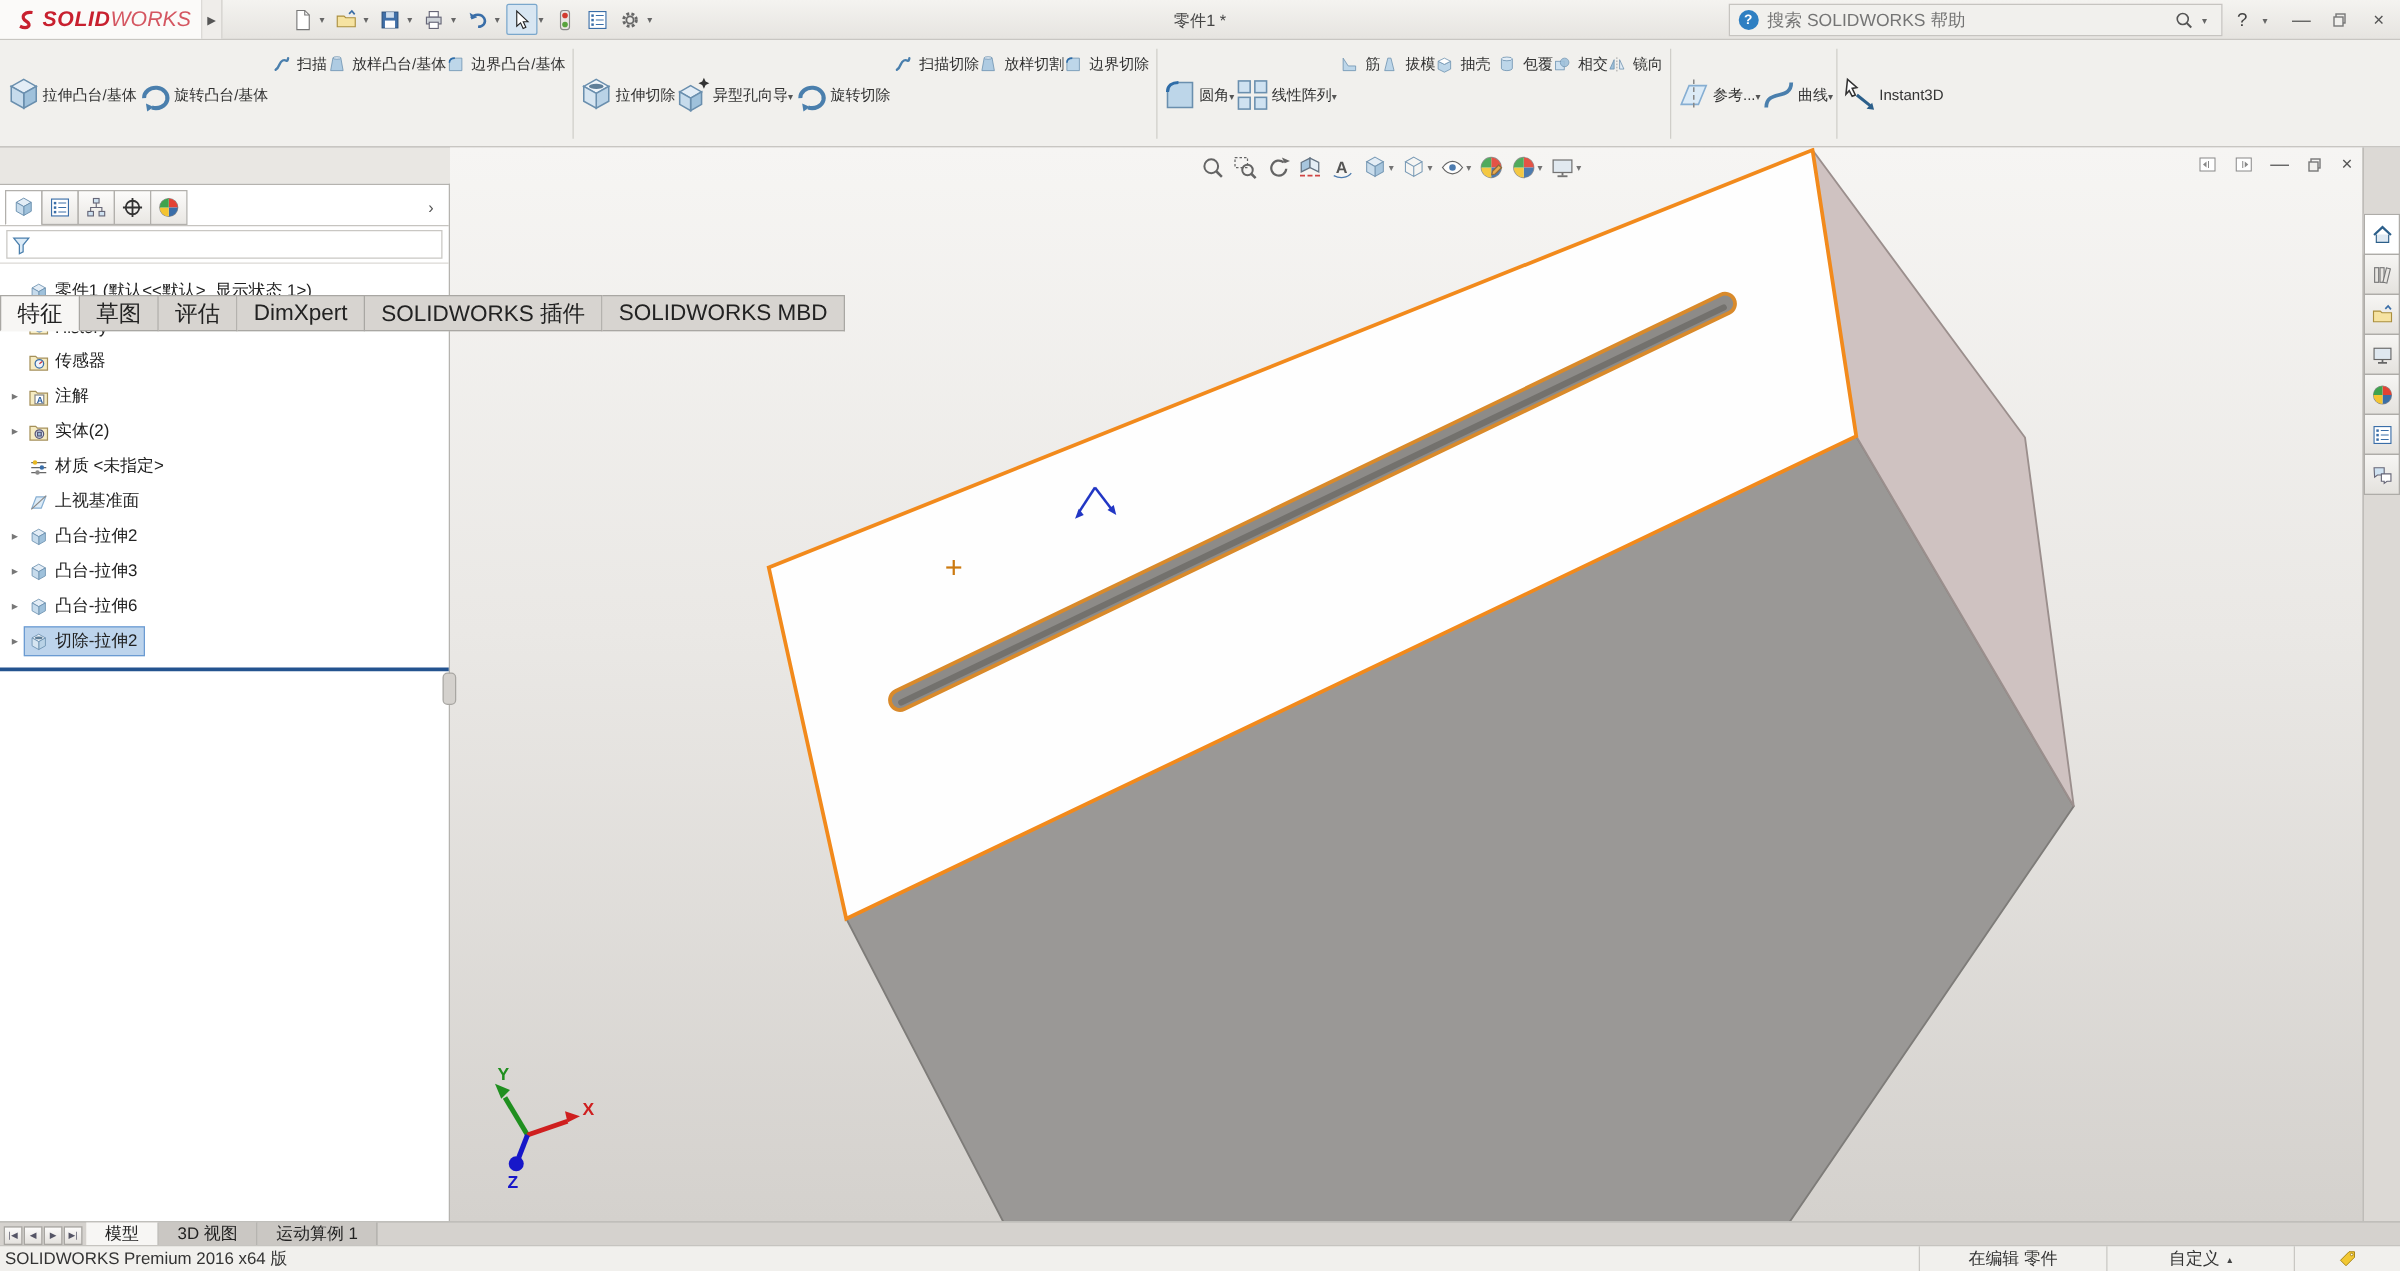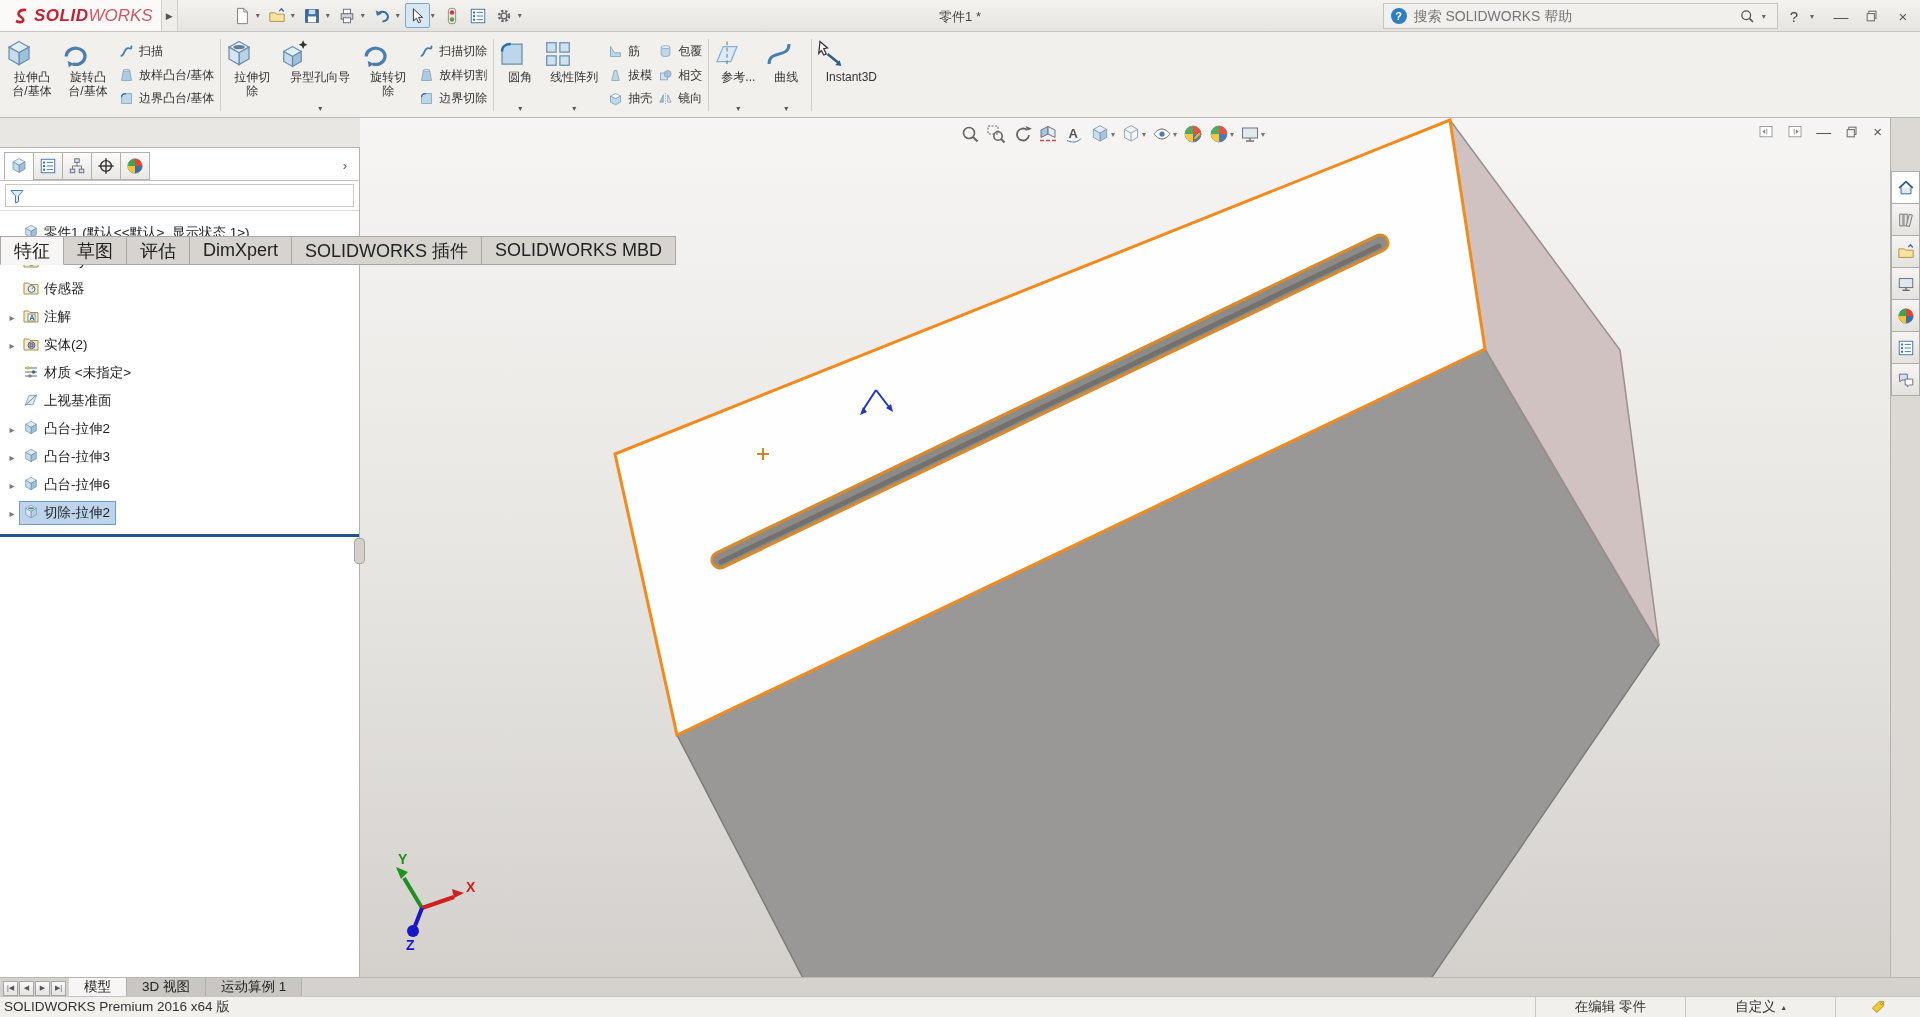--- a/index.html
+++ b/index.html
@@ -30,26 +30,26 @@
                  display:flex; align-items:center; justify-content:center; font-weight:bold; flex:none; }
   .searchbox input { flex:1; border:none; background:transparent; outline:none; color:#555;
                      font-size:14px; font-family:inherit; }
   .winbtn { color:#555; font-size:15px; width:22px; text-align:center; }
   .helpq { color:#444; font-size:15px; }
 
   
   .ribbon { position:absolute; top:32px; left:0; right:0; height:86px; background:#f1f0ed;
             border-bottom:1px solid #bab8b4; display:flex; align-items:stretch; padding:3px 0 2px 4px; }
   .rdiv { width:1px; background:#d0cec9; margin:4px 3px; }
-  .rbig { display:flex; flex-direction:column; padding-top:4px;
+  .rbig { display:flex; flex-direction:row; align-items:center; padding-top:4px;
           font-size:12px; line-height:13.5px; text-align:center; color:#333; min-width:56px; }
   .rbig.wide { min-width:80px; }
   .rbig .sp { flex:1; }
   .bcaret { font-size:8px; color:#555; margin-top:1px; }
-  .rstack { display:flex; flex-direction:column; justify-content:space-between; padding:5px 3px; }
+  .rstack { display:flex; flex-direction:row; justify-content:flex-start; padding:5px 3px; }
   .rs { display:flex; align-items:center; gap:5px; font-size:12px; color:#333; height:23px; }
   .ic30 { width:30px; height:30px; margin-bottom:2px; }
   .ic20 { width:20px; height:20px; }
   .ic18 { width:18px; height:18px; }
   .ic16 { width:16px; height:16px; flex:none; }
   .ic14 { width:15px; height:15px; flex:none; }
 
   
   .cmdtabs { position:absolute; top:118px; left:0; height:29px; display:flex; z-index:12; }
   .ctab { padding:0 13px; display:flex; align-items:center; background:#d7d4d0;
@@ -77,21 +77,21 @@
   .ptabs { display:flex; align-items:flex-end; height:33px; border-bottom:1px solid #c6c4c0; padding:3px 0 0 4px; }
   .ptab { width:30px; height:28px; border:1px solid #b2b0ac; margin-right:-1px;
           display:flex; align-items:center; justify-content:center; background:linear-gradient(#fcfbfa,#e9e7e3); }
   .ptab.active { background:#fff; border-bottom-color:#fff; }
   .pchevron { margin-left:auto; margin-right:12px; color:#555; font-size:13px; align-self:center; }
   .filterrow { height:30px; border-bottom:1px solid #dbd9d5; display:flex; align-items:center; padding:3px 5px; }
   .filterbox { flex:1; height:23px; border:1px solid #c9c7c3; background:#fff; display:flex; align-items:center; padding:0 3px; }
   .tree { padding-top:8px; font-size:13.5px; }
   .trow { height:28px; display:flex; align-items:center; padding-left:5px; }
   .tarrow { width:14px; color:#777; font-size:10px; text-align:center; flex:none; }
-  .titem { display:flex; align-items:flex-start; gap:5px; padding:2px 5px 2px 3px; border:1px solid transparent; }
+  .titem { display:flex; align-items:flex-end; gap:5px; padding:2px 5px 2px 3px; border:1px solid transparent; }
   .trow.selected .titem { background:#bdd4ec; border-color:#6b9bd2; }
   .rollback { border-top:3px solid #24538f; margin-top:7px; }
   .vsplitter { position:absolute; left:354px; top:420px; width:11px; height:26px; background:#d4d1cd;
                border:1px solid #a8a6a2; border-radius:4px; z-index:11; }
 
   
   .taskpane { position:absolute; right:0; top:0; width:30px; bottom:0; background:#dcd9d5;
               border-left:1px solid #b5b3af; padding-top:54px; }
   .tpcell { width:29px; height:33px; border:1px solid #aeaca8; margin-top:-1px;
             display:flex; align-items:center; justify-content:center; background:linear-gradient(#f6f5f3,#e4e2de); }

